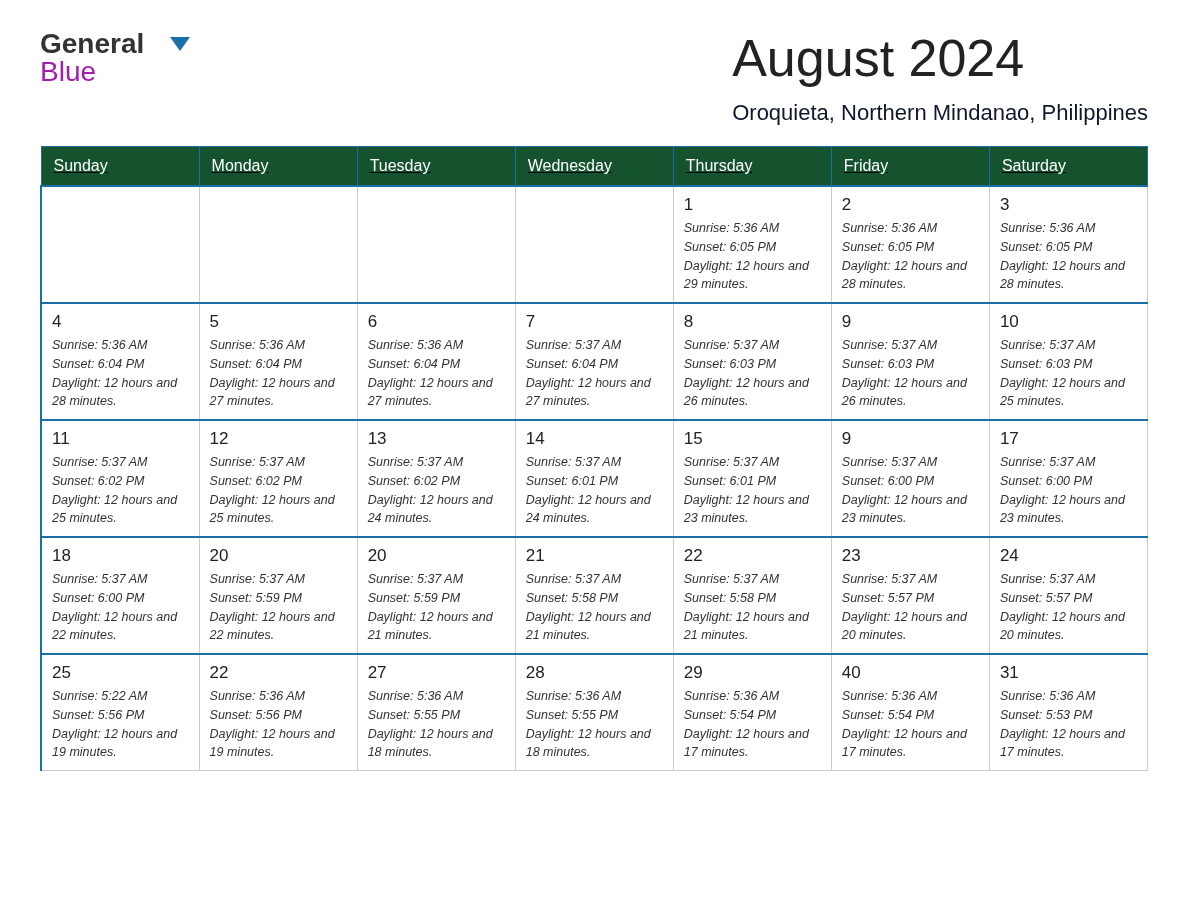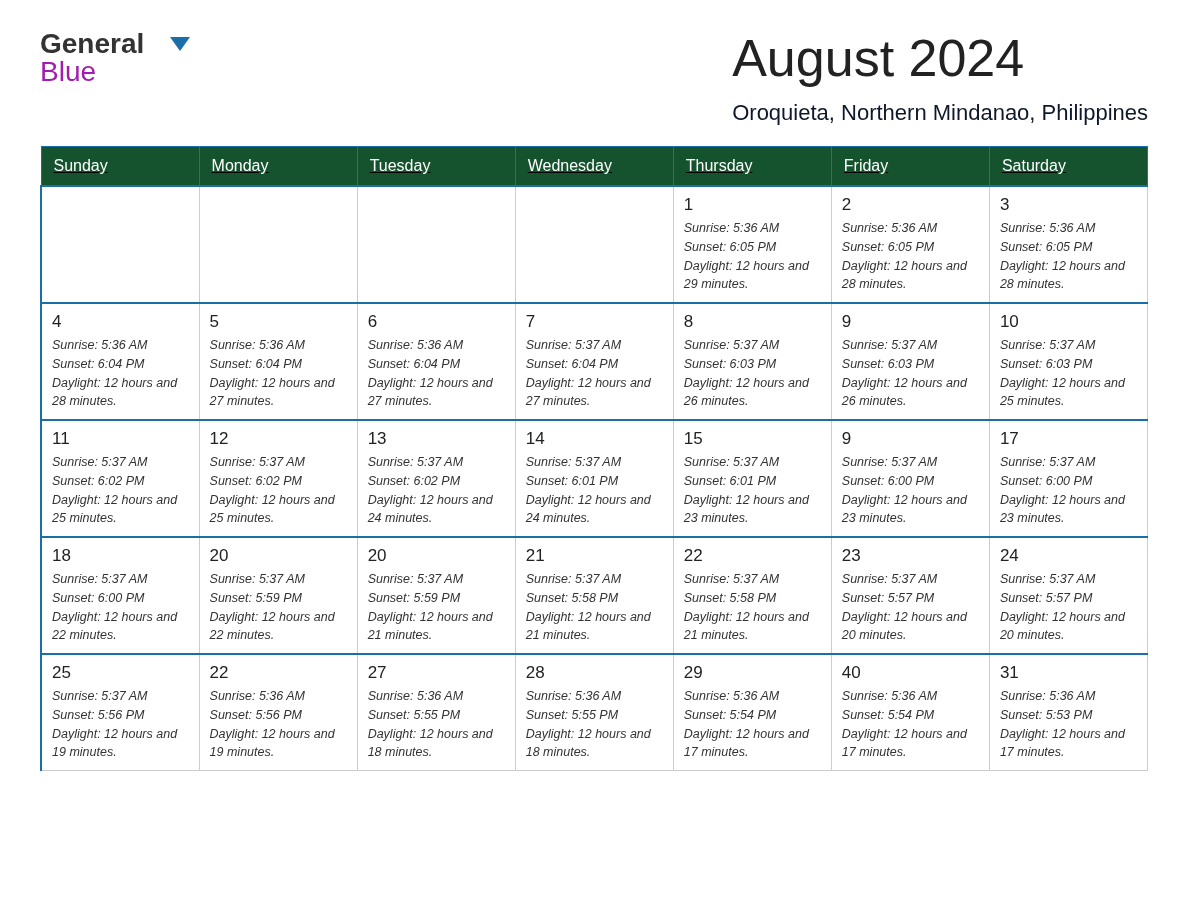--- a/index.html
+++ b/index.html
@@ -293,21 +293,21 @@
         <td>
           <span class="day-number">24</span>
           <div class="day-info">Sunrise: 5:37 AM
 Sunset: 5:57 PM
 Daylight: 12 hours and 20 minutes.</div>
         </td>
       </tr>
       <tr>
         <td>
           <span class="day-number">25</span>
-          <div class="day-info">Sunrise: 5:37 AM
+          <div class="day-info">Sunrise: 5:22 AM
 Sunset: 5:56 PM
 Daylight: 12 hours and 19 minutes.</div>
         </td>
         <td>
           <span class="day-number">22</span>
           <div class="day-info">Sunrise: 5:36 AM
 Sunset: 5:56 PM
 Daylight: 12 hours and 19 minutes.</div>
         </td>
         <td>

